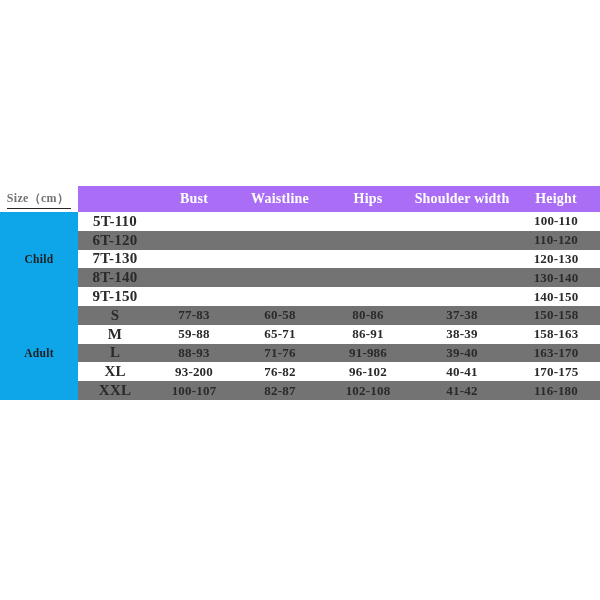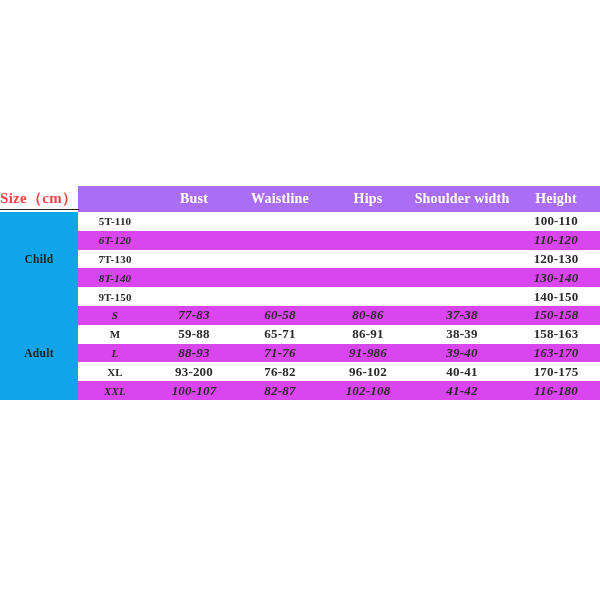--- a/index.html
+++ b/index.html
@@ -45,22 +45,22 @@
   col.c-waist  { width: 88px; }
   col.c-hips   { width: 88px; }
   col.c-shold  { width: 100px; }
   col.c-height { width: 88px; }
 
   
   tr.header-row { height: 26px; }
 
   th.corner-cell {
     background: #ffffff;
-    color: #ef4444;
-    font-size: 15px;
+    color: #737373;
+    font-size: 12px;
     text-align: left;
     padding-left: 4px;
     letter-spacing: 0.3px;
     position: relative;
   }
   th.corner-cell .corner-inner {
     display: inline-block;
     border-bottom: 1.6px solid #262626;
     padding-bottom: 1px;
     padding-right: 2px;
@@ -72,37 +72,37 @@
     font-size: 14px;
     letter-spacing: 0.2px;
   }
   th.head-blank {
     background: #a96ef5;
   }
 
   
   tr.data-row { height: 18.8px; }
   tr.row-odd  td.body-cell { background: #ffffff; }
-  tr.row-even td.body-cell { background: #d946ef; font-style: italic; }
+  tr.row-even td.body-cell { background: #737373; }
 
   td.body-cell {
     color: #2a2a2a;
     font-size: 13px;
     letter-spacing: 0.2px;
   }
 
   td.group-cell {
     background: #0ea5e9;
     color: #1d1d1d;
     font-size: 11.5px;
     letter-spacing: 0.3px;
   }
 
   td.size-cell {
-    font-size: 11px;
+    font-size: 15px;
   }
 </style>
 </head>
 <body>
 
 <div id="chart-wrap">
   <table class="size-chart">
     <colgroup>
       <col class="c-group">
       <col class="c-size">

